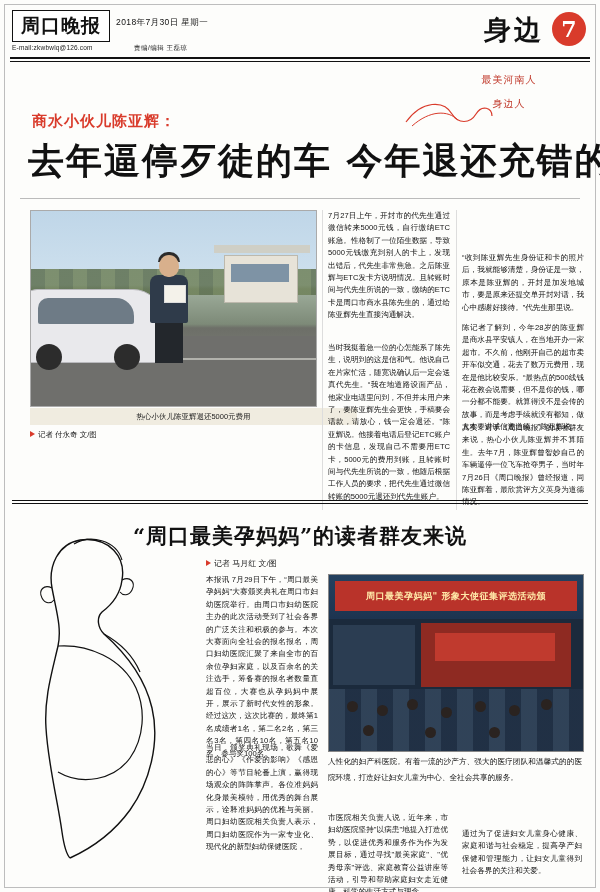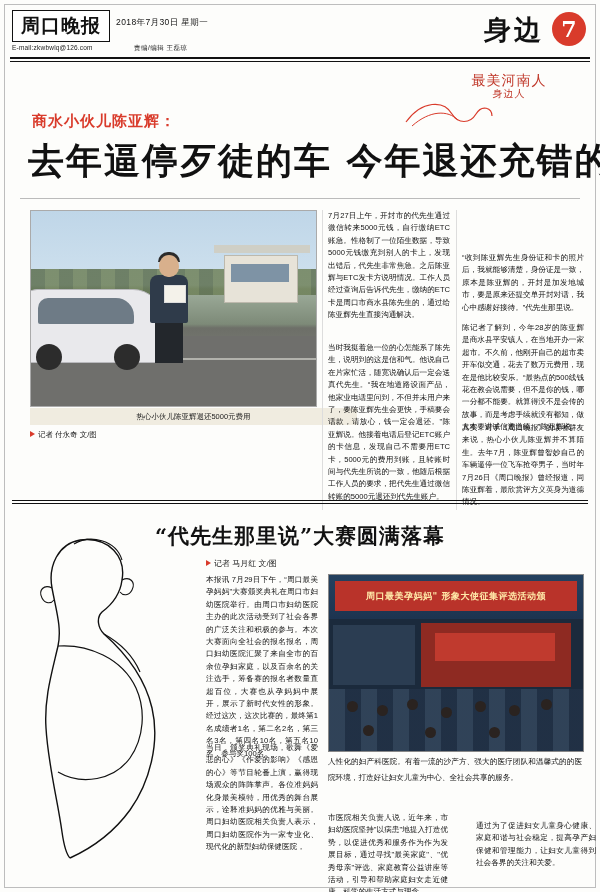--- a/index.html
+++ b/index.html
@@ -44,22 +44,22 @@
   }
   .mast-rule{position:absolute;left:10px;top:57px;width:580px;height:2px;background:#111;}
   .mast-rule2{position:absolute;left:10px;top:61px;width:580px;height:1px;background:#111;}
 
   
   .art1{position:absolute;left:10px;top:70px;width:580px;height:420px;}
   .col-badge{
     position:absolute;right:6px;top:4px;width:150px;height:52px;
     font-size:8.5px;color:#c0392b;text-align:center;line-height:13px;
   }
-  .col-badge .l1{font-size:14px;letter-spacing:1px;}
-  .col-badge .l2{font-size:10px;letter-spacing:1px;}
+  .col-badge .l1{font-size:10px;letter-spacing:1px;font-family:Liberation Mono, monospace;}
+  .col-badge .l2{font-size:10px;letter-spacing:1px;margin-top:10px;}
   .swirl{position:absolute;right:96px;top:26px;}
   .kicker{
     position:absolute;left:22px;top:42px;font-size:15px;font-weight:bold;
     color:#d93b2b;letter-spacing:1px;
     font-family:"DejaVu Sans","Liberation Sans",sans-serif;
   }
   .headline{
     position:absolute;left:18px;top:68px;width:546px;
     font-family:"DejaVu Serif","Liberation Serif",serif;
     font-weight:bold;font-size:36px;color:#111;letter-spacing:2px;
@@ -152,21 +152,21 @@
   .p2-screenL{position:absolute;left:4px;top:50px;width:82px;height:60px;background:#2b3d52;}
   .p2-floor{position:absolute;left:0;bottom:0;width:100%;height:62px;background:#152232;}
   .p2-seats{position:absolute;left:0;bottom:0;width:100%;height:62px;
     background:repeating-linear-gradient(90deg,#33465c 0 16px,#223247 16px 32px);opacity:.9;}
   .p2-head{position:absolute;width:11px;height:11px;border-radius:50%;background:#2a2320;}
   .cap2{
     position:absolute;left:318px;top:242px;width:254px;
     font-size:7.6px;line-height:16px;color:#111;text-align:justify;
   }
   .bc3{left:318px;top:300px;width:120px;}
-  .bc4{left:452px;top:308px;width:120px;margin-left:14px;}
+  .bc4{left:452px;top:316px;width:120px;}
 
   .page-border{position:absolute;left:4px;top:4px;width:590px;height:882px;border:1px solid #bdbdbd;pointer-events:none;}
 </style>
 </head>
 <body>
 
 <div class="page">
   <div class="page-border"></div>
 
   <div class="masthead">
@@ -212,32 +212,32 @@
     </div>
 
     <div class="cap1">热心小伙儿陈亚辉退还5000元费用</div>
     <div class="byline1">
       <span class="tri"></span><span>记者 付永奇 文/图</span>
     </div>
 
     <div class="sep-v" style="left:312px"></div>
     <div class="sep-v" style="left:446px"></div>
 
-    <div class="body-col c1">7月27日上午，开封市的代先生通过微信转来5000元钱，自行缴纳ETC账急。性格制了一位陌生数据，导致5000元钱缴充到别人的卡上，发现出错后，代先生非常焦急。之后陈亚辉与ETC发卡方说明情况。工作人员经过查询后告诉代先生，缴纳的ETC卡是周口市商水县陈先生的，通过给陈亚辉先生直接沟通解决。</div>
+    <div class="body-col c1">7月27日上午，开封市的代先生通过微信转来5000元钱，自行缴纳ETC账急。性格制了一位陌生数据，导致5000元钱缴充到别人的卡上，发现出错后，代先生非常焦急。之后陈亚辉与ETC发卡方说明情况。且转账时间与代先生所说的一致，缴纳的ETC卡是周口市商水县陈先生的，通过给陈亚辉先生直接沟通解决。</div>
     <div class="body-col c3" style="top:272px">当时我挺着急一位的心怎能系了陈先生，说明到的这是信和气。他说自己在片家忙活，随宽说确认后一定会送真代先生。“我在地道路设面产品，他家业电话里问到，不但并未用户来了，要陈亚辉先生会更快，手稿要会话款，请放心，钱一定会退还。”陈亚辉说。他接着电话后登记ETC账户的卡信息，发现自己不需要用ETC卡，5000元的费用到账，且转账时间与代先生所说的一致，他随后根据工作人员的要求，把代先生通过微信转账的5000元退还到代先生账户。</div>
     <div class="body-col" style="left:452px;top:182px;width:122px">“收到陈亚辉先生身份证和卡的照片后，我就能够清楚，身份证是一致，原本是陈亚辉的，开封是加发地城市，要是原来还提交单开封对话，我心中感谢好接待。”代先生那里说。</div>
     <div class="body-col" style="left:452px;top:252px;width:122px">陈记者了解到，今年28岁的陈亚辉是商水县平安镇人，在当地开办一家超市。不久前，他刚开自己的超市卖开车似交通，花去了数万元费用，现在是他比较安乐。“最热点的500线钱花在教会说需要，但不是你的钱，哪一分都不能要。就算得没不是会传的故事，而是考虑手续就没有都知，做人本要讲诚信遵道德。”陈亚辉说。</div>
     <div class="body-col" style="left:452px;top:352px;width:122px">其实，对于《周口晚报》的读者群友来说，热心小伙儿陈亚辉并不算陌生。去年7月，陈亚辉曾智妙自己的车辆逼停一位飞车抢夺男子，当时年7月26日《周口晚报》曾经报道，同陈亚辉着，最欣赏评方义英身为道德情况。</div>
   </div>
 
   <div class="mid-rule"></div>
   <div class="mid-rule2"></div>
 
   <div class="art2">
-    <div class="headline2">“代先生那里说”大赛圆满落幕</div>
+    <div class="headline2">“周口最美孕妈妈”的读者群友来说</div>
     <div class="byline2">
       <span class="tri"></span><span>记者 马月红 文/图</span>
     </div>
 
     <div class="illus">
       <svg width="190" height="330" viewBox="0 0 190 330">
         <path d="M62 8 C92 4,108 26,104 48 C102 64,92 74,84 80 C78 86,80 96,86 102
                  C104 118,126 142,134 176 C142 210,132 250,112 278
                  C96 300,74 316,52 326" fill="none" stroke="#111" stroke-width="1.4"></path>
         <path d="M62 8 C40 12,30 34,34 56 C38 78,44 96,40 114

